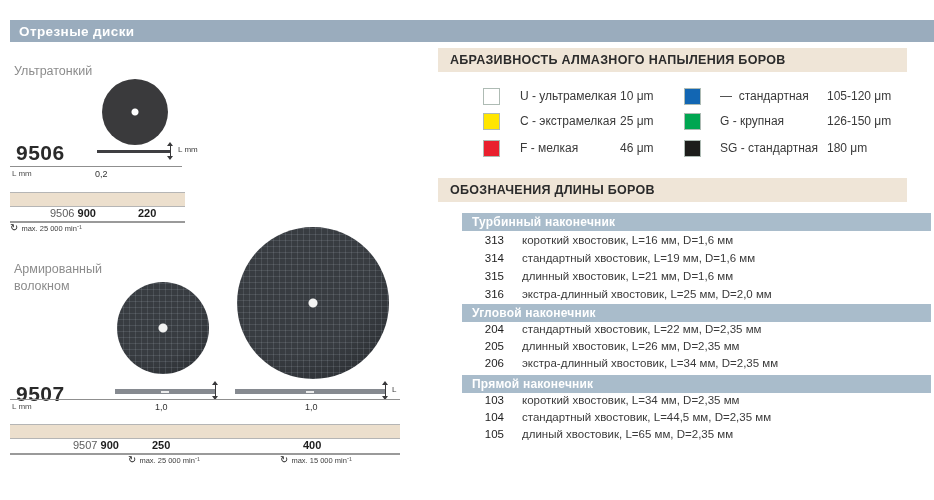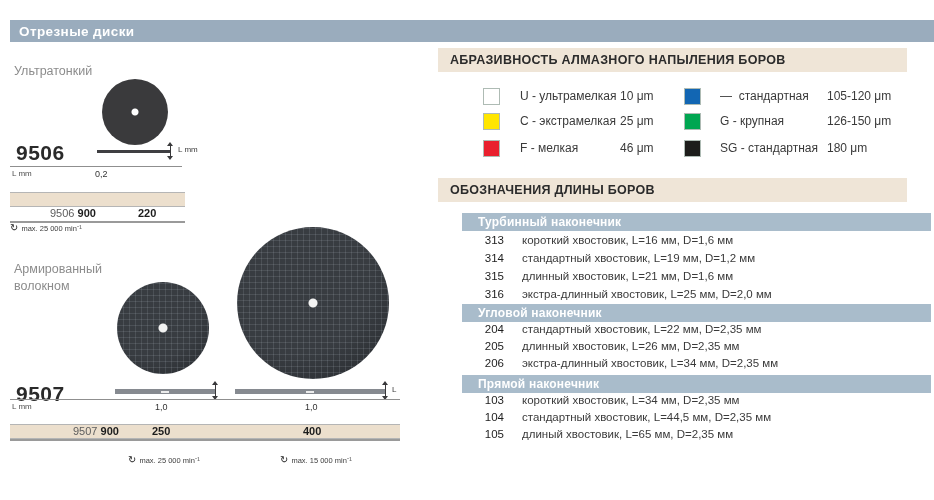--- a/index.html
+++ b/index.html
@@ -46,21 +46,21 @@
   
   .beigebar{position:absolute;left:438px;width:469px;height:24px;display:flex;align-items:center}
   .beigetitle{font-size:12.5px;font-weight:bold;color:#2b2b2b;padding-left:12px;letter-spacing:.3px;white-space:nowrap}
   .leg{position:absolute;height:17px}
   .sw{position:absolute;left:0;top:0;width:15px;height:15px;border:1px solid #aebbb4}
   .leglab{position:absolute;top:1px;font-size:12px;color:#3a3a3a;white-space:pre}
   .legval{position:absolute;top:1px;font-size:12px;color:#3a3a3a;white-space:nowrap}
   .leg.c1 .leglab{left:37px}.leg.c1 .legval{left:137px}
   .leg.c2 .leglab{left:36px}.leg.c2 .legval{left:143px}
   .secbar{position:absolute;left:462px;width:469px;height:18px;display:flex;align-items:center}
-  .secbar span{color:#ffffff;font-weight:bold;font-size:12px;padding-left:16px;letter-spacing:.2px;white-space:nowrap}
+  .secbar span{color:#ffffff;font-weight:bold;font-size:12px;padding-left:10px;letter-spacing:.2px;white-space:nowrap}
   .coderow{position:absolute;left:462px;width:469px;height:16px;font-size:11.5px}
   .bcode{position:absolute;left:16px;width:26px;text-align:right;font-weight:normal;color:#1d1d1d}
   .bdesc{position:absolute;left:60px;color:#3a3a3a;white-space:nowrap}
 </style>
 </head>
 <body>
 
 <div class="page">
 
   <div class="header-bar" style="background-color: rgb(154, 172, 189);">
@@ -108,21 +108,21 @@
       <b class="up"></b>
       <i></i>
       <b class="dn"></b>
     </div>
   <span class="dimlab" style="left:392px;top:385px">L</span>
   <div class="rule" style="left:10px;top:399px;width:390px"></div>
   <span class="collab" style="left:12px;top:402px">L mm</span>
   <span class="thick" style="left:155px;top:402px">1,0</span>
   <span class="thick" style="left:305px;top:402px">1,0</span>
   <div class="strip" style="left: 10px; top: 424px; width: 390px; background-color: rgb(236, 223, 205);"></div>
-  <div class="prow" style="left:10px;top:424px;width:390px">
+  <div class="prow" style="left:10px;top:438px;width:390px">
     <span class="pair" style="left:63px"><span>9507</span> <b>900</b></span>
     <span class="rsize" style="left:142px">250</span>
     <span class="rsize" style="left:293px">400</span>
   </div>
   <div class="speed" style="left:128px;top:455px">
     <span class="rot">↻</span>
     <span class="sptext">max. 25 000 min⁻¹</span>
   </div>
   <div class="speed" style="left:280px;top:455px">
     <span class="rot">↻</span>
@@ -170,21 +170,21 @@
 
   <div class="secbar" style="top: 213px; background-color: rgb(169, 188, 203);">
     <span>Турбинный наконечник</span>
   </div>
   <div class="coderow" style="top:234px">
     <b class="bcode">313</b>
     <span class="bdesc">короткий хвостовик, L=16 мм, D=1,6 мм</span>
   </div>
   <div class="coderow" style="top:252px">
     <b class="bcode">314</b>
-    <span class="bdesc">стандартный хвостовик, L=19 мм, D=1,2 мм</span>
+    <span class="bdesc">стандартный хвостовик, L=19 мм, D=1,6 мм</span>
   </div>
   <div class="coderow" style="top:270px">
     <b class="bcode">315</b>
     <span class="bdesc">длинный хвостовик, L=21 мм, D=1,6 мм</span>
   </div>
   <div class="coderow" style="top:288px">
     <b class="bcode">316</b>
     <span class="bdesc">экстра-длинный хвостовик, L=25 мм, D=2,0 мм</span>
   </div>
 

